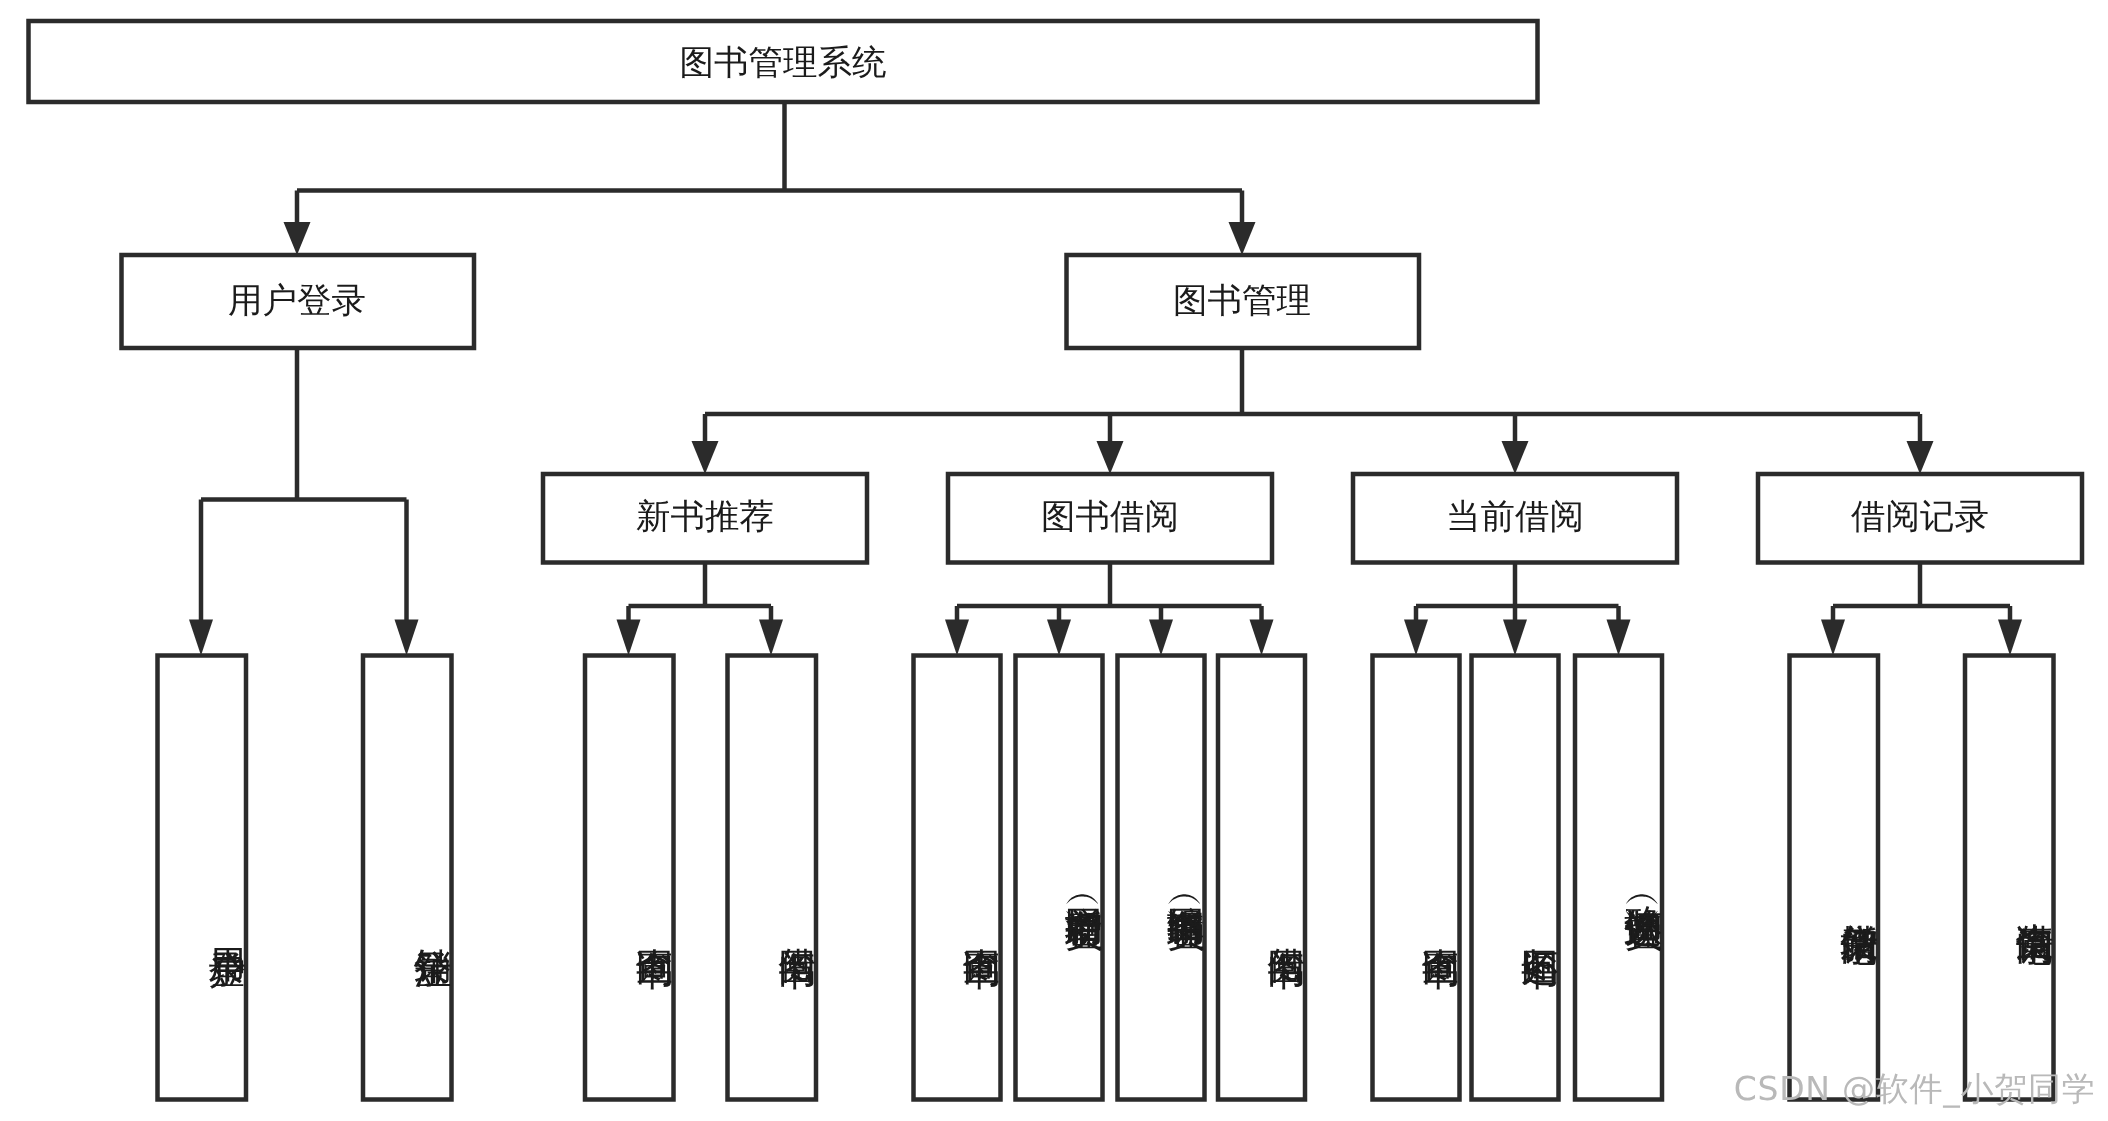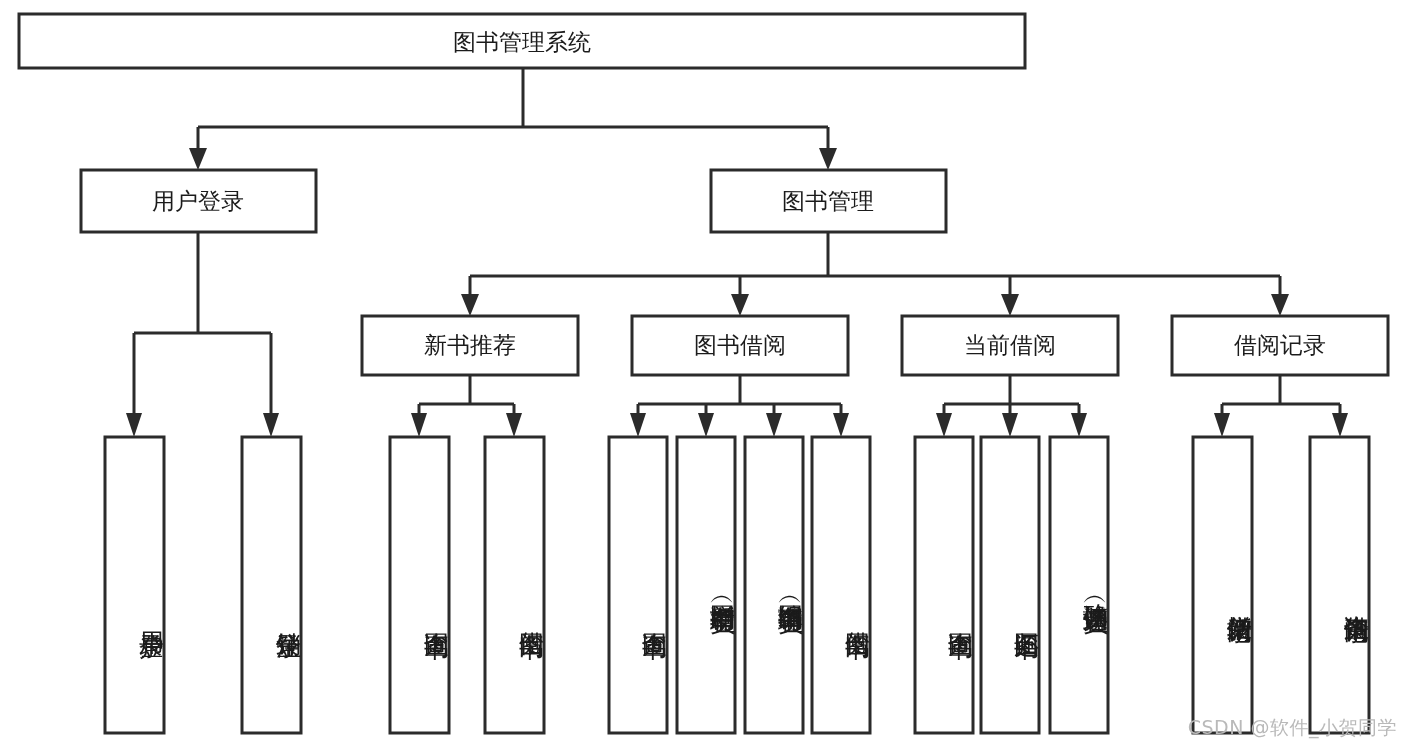--- a/index.html
+++ b/index.html
@@ -57,21 +57,21 @@
     display: flex;
     align-items: flex-start;
     justify-content: center;
     white-space: nowrap;
     pointer-events: none;
   }
   .watermark {
     position: absolute;
     right: 8px;
     bottom: 6px;
-    font-size: 19px;
+    font-size: 22px;
     color: #b9b9b9;
     font-family: "DejaVu Sans", "Liberation Sans", sans-serif;
     letter-spacing: 0.5px;
     white-space: nowrap;
   }
 </style>
 </head>
 <body>
 
 <div id="stage">

